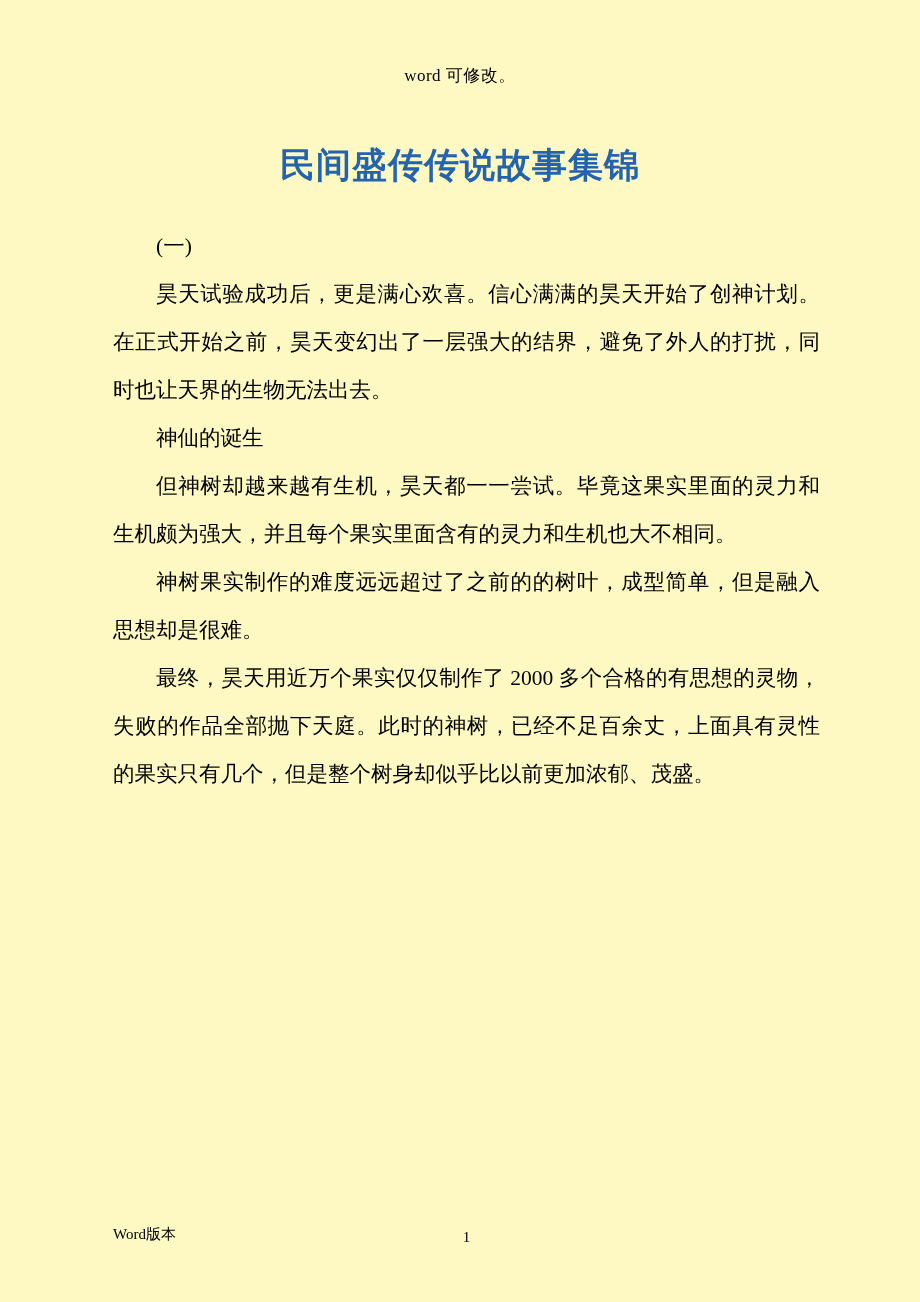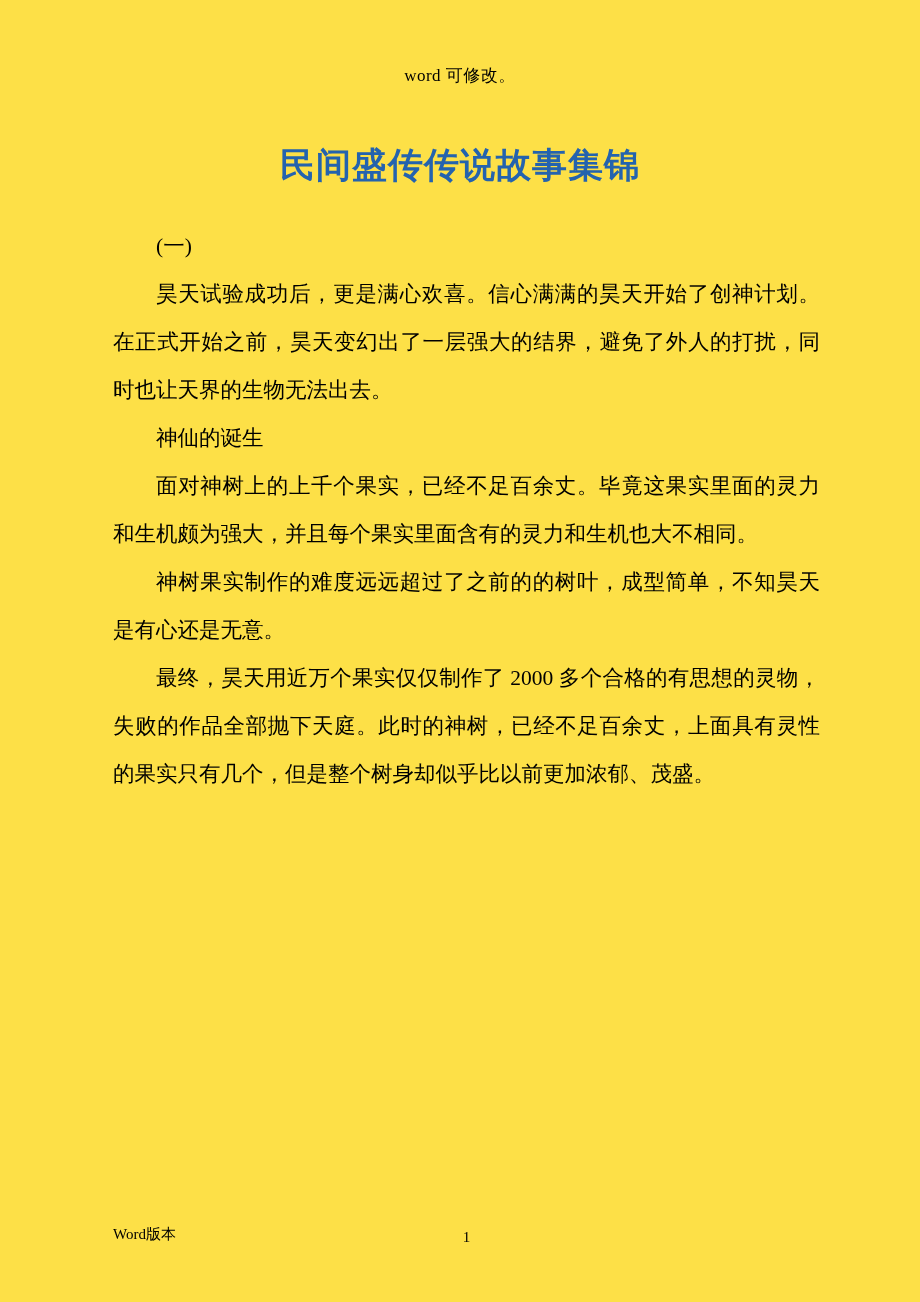--- a/index.html
+++ b/index.html
@@ -4,21 +4,21 @@
 <style>
   html, body {
     margin: 0;
     padding: 0;
     background: #ffffff;
   }
   .page {
     position: relative;
     width: 920px;
     height: 1302px;
-    background: #fde047;
+    background: #fef9c3;
     font-family: "Liberation Serif", "DejaVu Serif", serif;
     color: #000000;
     overflow: hidden;
   }
   .doc-header {
     position: absolute;
     top: 64px;
     left: 0;
     width: 100%;
     text-align: center;
@@ -86,22 +86,22 @@
   <div class="doc-header">
     <span>word 可修改。</span>
   </div>
 
   <h1 class="doc-title">民间盛传传说故事集锦</h1>
 
   <div class="doc-body">
     <p>(一)</p>
     <p>昊天试验成功后，更是满心欢喜。信心满满的昊天开始了创神计划。在正式开始之前，昊天变幻出了一层强大的结界，避免了外人的打扰，同时也让天界的生物无法出去。</p>
     <p>神仙的诞生</p>
-    <p>面对神树上的上千个果实，已经不足百余丈。毕竟这果实里面的灵力和生机颇为强大，并且每个果实里面含有的灵力和生机也大不相同。</p>
-    <p>神树果实制作的难度远远超过了之前的的树叶，成型简单，不知昊天是有心还是无意。</p>
+    <p>但神树却越来越有生机，昊天都一一尝试。毕竟这果实里面的灵力和生机颇为强大，并且每个果实里面含有的灵力和生机也大不相同。</p>
+    <p>神树果实制作的难度远远超过了之前的的树叶，成型简单，但是融入思想却是很难。</p>
     <p>最终，昊天用近万个果实仅仅制作了 2000 多个合格的有思想的灵物，失败的作品全部抛下天庭。此时的神树，已经不足百余丈，上面具有灵性的果实只有几个，但是整个树身却似乎比以前更加浓郁、茂盛。</p>
   </div>
 
   <div class="doc-footer">
     <span class="footer-left">Word版本</span>
     <span class="footer-page">1</span>
   </div>
 
 </div>
 

